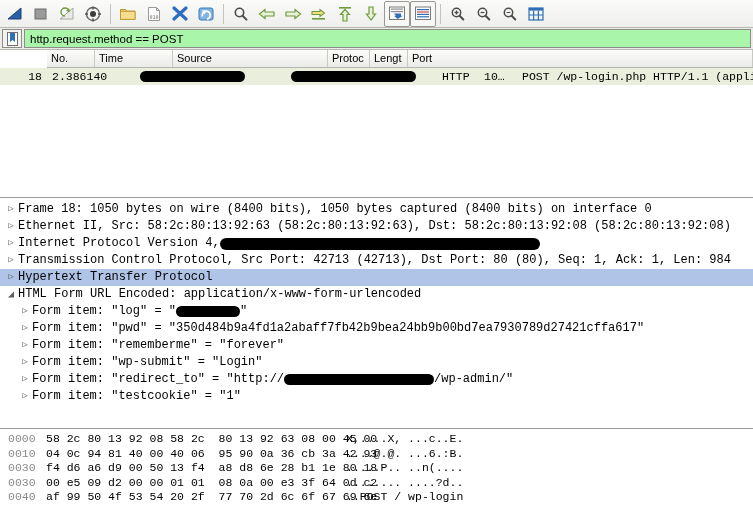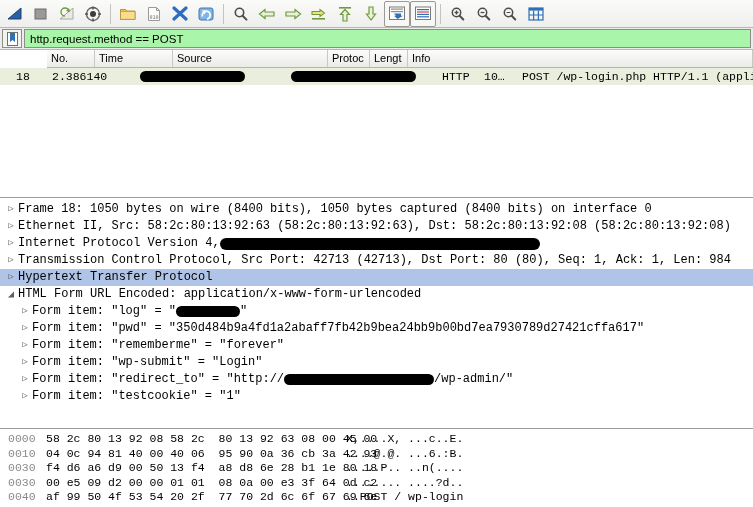--- a/index.html
+++ b/index.html
@@ -59,21 +59,21 @@
   .col-head .ch{
     box-sizing:border-box;border-right:1px solid #c9c9c4;
     padding:2px 0 0 4px;overflow:hidden;white-space:nowrap;
   }
   .plist-row{
     display:flex;height:17px;box-sizing:border-box;align-items:center;
     background:#e9efdc;
     font-family:"Liberation Mono",monospace;font-size:11.5px;
   }
   .plist-row .cell{box-sizing:border-box;padding:0 4px;white-space:nowrap;overflow:hidden;}
-  .cell.num{text-align:center;padding-right:6px;}
+  .cell.num{text-align:right;padding-right:6px;}
   .redact{background:#000;border-radius:7px;display:inline-block;height:11px;vertical-align:middle;}
 
   
   .w-no{width:48px;}
   .w-time{width:78px;}
   .w-src{width:155px;}
   .w-dst{width:157px;}
   .w-proto{width:42px;}
   .w-len{width:38px;}
   .w-info{flex:1;}
@@ -283,21 +283,21 @@
     <div class="filter-input" title="Apply a display filter ... &lt;Ctrl-/&gt;">http.request.method == POST</div>
   </div>
 
   <div class="packet-list">
     <div class="col-head">
       <div class="ch w-no">No.</div>
       <div class="ch w-time">Time</div>
       <div class="ch w-src">Source</div>
       <div class="ch w-proto">Protoc</div>
       <div class="ch w-len">Lengt</div>
-      <div class="ch w-info">Info</div>
+      <div class="ch w-info">Port</div>
     </div>
     <div class="plist-row">
       <div class="cell num w-no">18</div>
       <div class="cell w-time">2.386140</div>
       <div class="cell w-src">
         <span class="redact" style="width:105px;margin-left:10px;"></span>
       </div>
       <div class="cell w-dst">
         <span class="redact" style="width:125px;margin-left:6px;"></span>
       </div>

